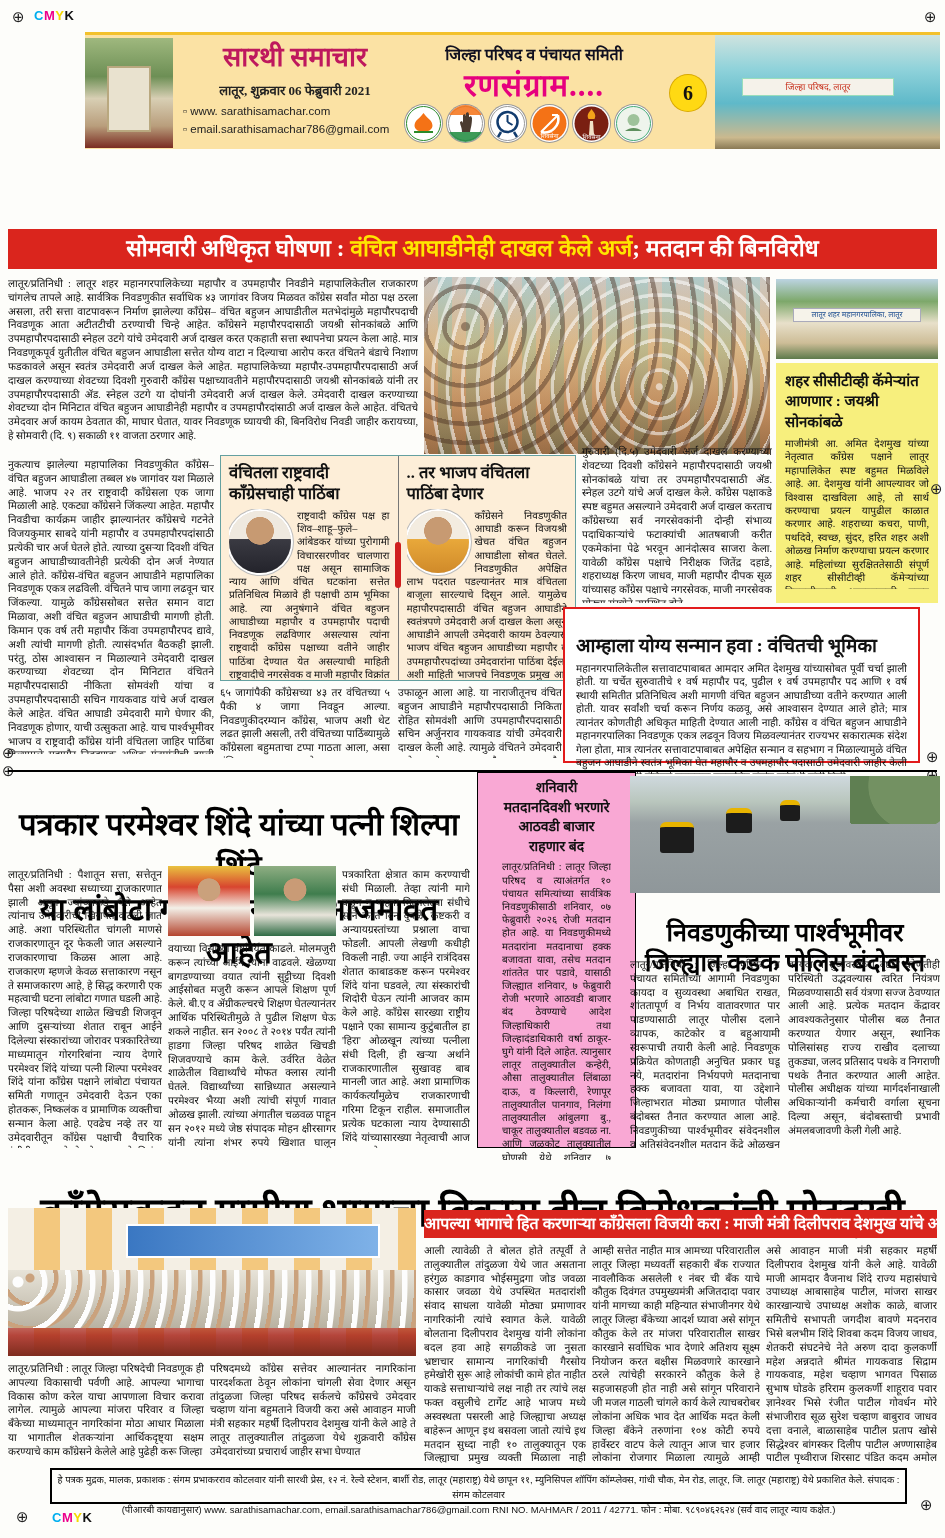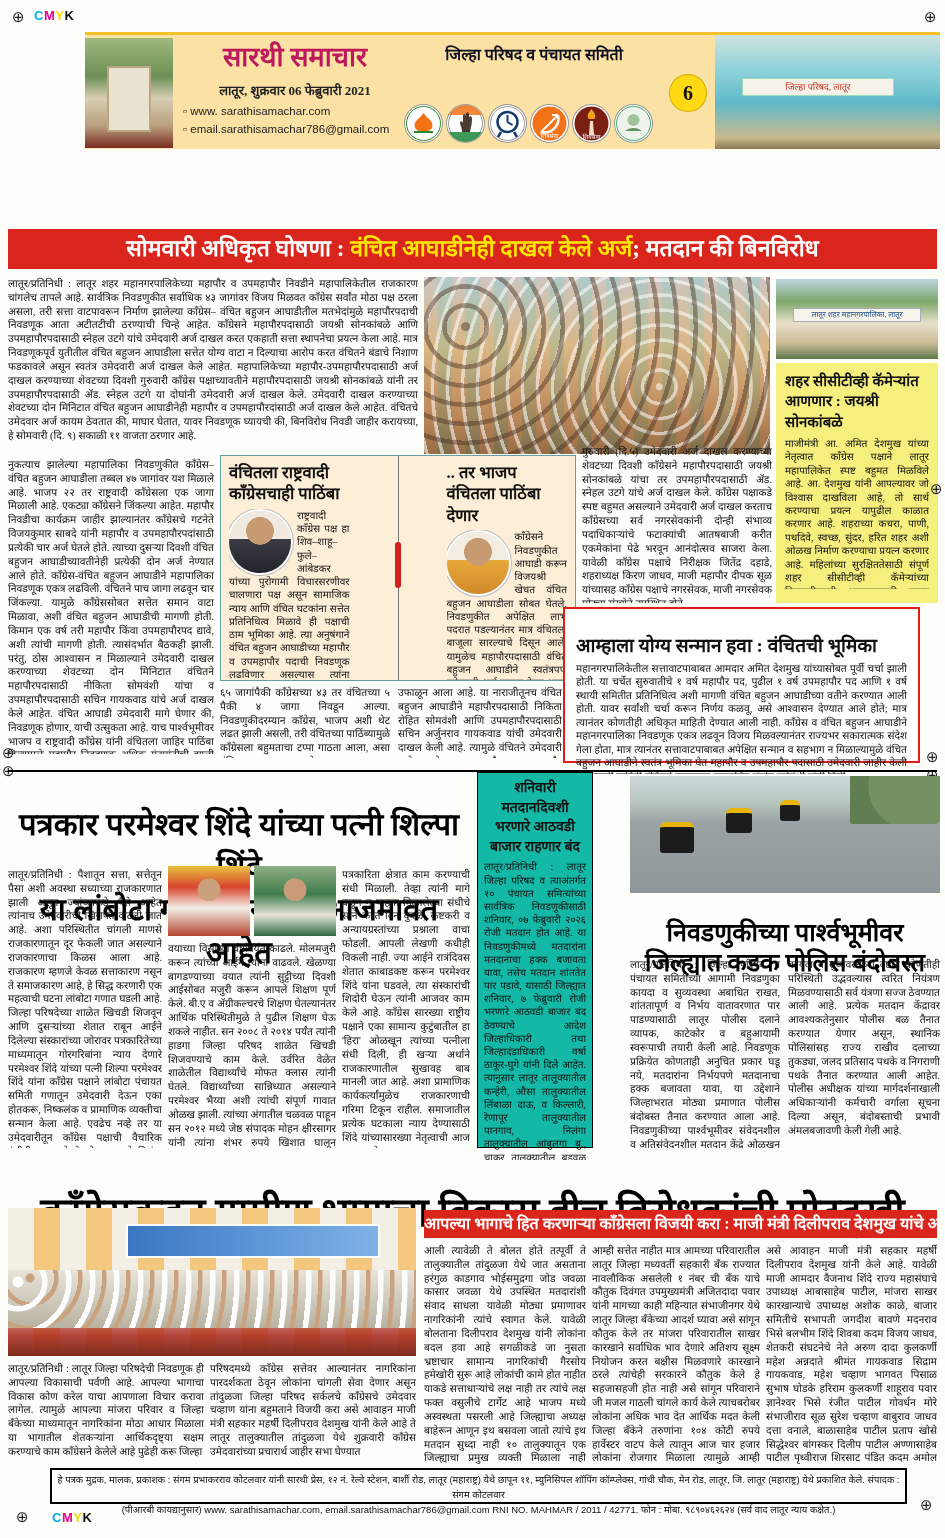--- a/index.html
+++ b/index.html
@@ -59,33 +59,33 @@
       background:repeating-radial-gradient(circle at 10px 12px, #fdfdfd 0 5px, transparent 6px 24px),
                  repeating-radial-gradient(circle at 22px 8px, #caa27d 0 4px, transparent 5px 24px),
                  linear-gradient(180deg,#e7e3d8,#b9b2a2);}
   .s2photo{position:absolute;width:82px;height:70px;}
   .s2photo.a{background:radial-gradient(circle at 50% 34%,#caa17c 0 18%,transparent 19%),linear-gradient(180deg,#e9c23f 0%,#d8452f 30%,#f3f0e8 60%,#b4452f 100%);}
   .s2photo.b{background:radial-gradient(circle at 50% 34%,#c99b76 0 18%,transparent 19%),linear-gradient(180deg,#8fae83 0%,#3f7d4d 40%,#e8e4da 70%,#2f6b44 100%);}
   
   .cctv-box{position:absolute;left:776px;top:363px;width:162px;height:240px;background:#f7ef7d;padding:8px 9px;box-sizing:border-box;}
   .cctv-title{font-size:15px;font-weight:bold;line-height:1.35;margin-bottom:5px;}
   .cctv-body{font-size:10.2px;line-height:1.32;text-align:justify;overflow:hidden;height:152px;}
-  .peach-box{position:absolute;left:220px;top:455px;width:356px;height:226px;background:#fdeed8;border:1px solid #64a0a0;box-sizing:border-box;display:flex;gap:40px;}
+  .peach-box{position:absolute;left:220px;top:455px;width:356px;height:226px;background:#fdeed8;border:1px solid #64a0a0;box-sizing:border-box;display:flex;}
   .sub{flex:1;padding:6px 8px;overflow:hidden;position:relative;}
   .sub-title{font-size:16.5px;font-weight:bold;line-height:1.3;margin-bottom:4px;}
   .sub-body{font-size:10.2px;line-height:1.3;text-align:justify;}
   .pdivider{width:1px;background:#777;position:relative;}
   .redpill{position:absolute;left:-3px;top:86px;width:6px;height:46px;background:#cf1f1f;border-radius:3px;}
   .portrait{width:62px;height:62px;border-radius:50%;float:left;margin:2px 6px 2px 0;box-shadow:0 0 0 2px #fff,0 0 0 3px #bbb;}
   .portrait.ncp{background:radial-gradient(circle at 50% 32%,#c79a72 0 26%,transparent 27%),linear-gradient(180deg,#efe9df 0%,#efe9df 45%,#3a3a42 46%,#23232b 100%);}
   .portrait.bjp{background:radial-gradient(circle at 50% 32%,#c79a72 0 26%,transparent 27%),linear-gradient(180deg,#f3ece0 0%,#f3ece0 45%,#e8a83a 46%,#d08a2a 100%);}
   .vbox{position:absolute;left:563px;top:607px;width:357px;height:156px;border:2px solid #e21b1b;background:#fff;padding:25px 11px;box-sizing:border-box;}
   .vbox-title{font-size:19px;font-weight:bold;line-height:1.25;margin-bottom:4px;}
   .vbox-body{font-size:10.4px;line-height:1.3;text-align:justify;overflow:hidden;height:112px;}
-  .bazaar-box{position:absolute;left:477px;top:772px;width:116px;height:376px;border:1.5px solid #000;background:#14b8a6;padding:5px 6px;box-sizing:border-box;}
+  .bazaar-box{position:absolute;left:477px;top:772px;width:159px;height:376px;border:1.5px solid #000;background:#f9a8d4;padding:5px 24px;box-sizing:border-box;}
   .bazaar-title{font-size:14px;font-weight:bold;text-align:center;line-height:1.4;margin-bottom:4px;}
   .bazaar-body{font-size:10px;line-height:1.32;text-align:justify;overflow:hidden;height:300px;}
   .rule{position:absolute;left:8px;top:770px;width:929px;height:2px;background:#000;}
   .hl2{position:absolute;left:8px;top:778px;width:462px;text-align:center;font-size:31px;font-weight:bold;line-height:1.38;color:#000;}
   .hl-police{position:absolute;left:630px;top:897px;width:310px;text-align:center;font-size:25px;font-weight:bold;line-height:1.22;color:#000;}
   .hl3{position:absolute;left:8px;top:1152px;width:929px;text-align:center;font-size:40px;font-weight:bold;color:#000;white-space:nowrap;overflow:hidden;line-height:56px;}
   .band2{position:absolute;left:424px;top:1210px;width:513px;height:28px;background:#da251d;color:#fff;text-align:center;
       font-size:16px;font-weight:bold;line-height:28px;white-space:nowrap;overflow:hidden;}
   .footer-box{position:absolute;left:50px;top:1468px;width:857px;height:36px;border:2px solid #000;box-sizing:border-box;
       text-align:center;font-size:9.5px;line-height:1.6;padding-top:2px;font-family:"Liberation Sans","DejaVu Sans",sans-serif;}
@@ -102,20 +102,21 @@
     <span class="c">C</span><span class="m">M</span><span class="y">Y</span><span class="k">K</span>
   </div>
 
   <header class="masthead">
     <div class="mast-photo"></div>
     <div class="paper-name">सारथी समाचार</div>
     <div class="dateline">लातूर, शुक्रवार 06 फेब्रुवारी 2021</div>
     <div class="mast-url" style="top:70px;">www. sarathisamachar.com</div>
     <div class="mast-url" style="top:88px;">email.sarathisamachar786@gmail.com</div>
     <div class="banner-title">जिल्हा परिषद व पंचायत समिती</div>
+    <div class="banner-sub">रणसंग्राम....</div>
     <div class="symbols">
       <span class="sym"><svg width="37" height="37">
             <circle cx="18.5" cy="18.5" r="17" fill="#fff" stroke="#2a8a2a"></circle>
             <path d="M18.5 8c4 6 9 7 9 13a9 6 0 1 1-18 0c0-6 5-7 9-13z" fill="#f47216"></path>
             <path d="M9 27h19" stroke="#2a8a2a" stroke-width="2"></path>
           </svg></span>
       <span class="sym"><svg width="37" height="37">
             <circle cx="18.5" cy="18.5" r="17" fill="#fff" stroke="#999"></circle>
             <path d="M0 0h37v10H0z" fill="#f47216" opacity=".85"></path>
             <path d="M0 27h37v10H0z" fill="#1c8a3c" opacity=".85"></path>

